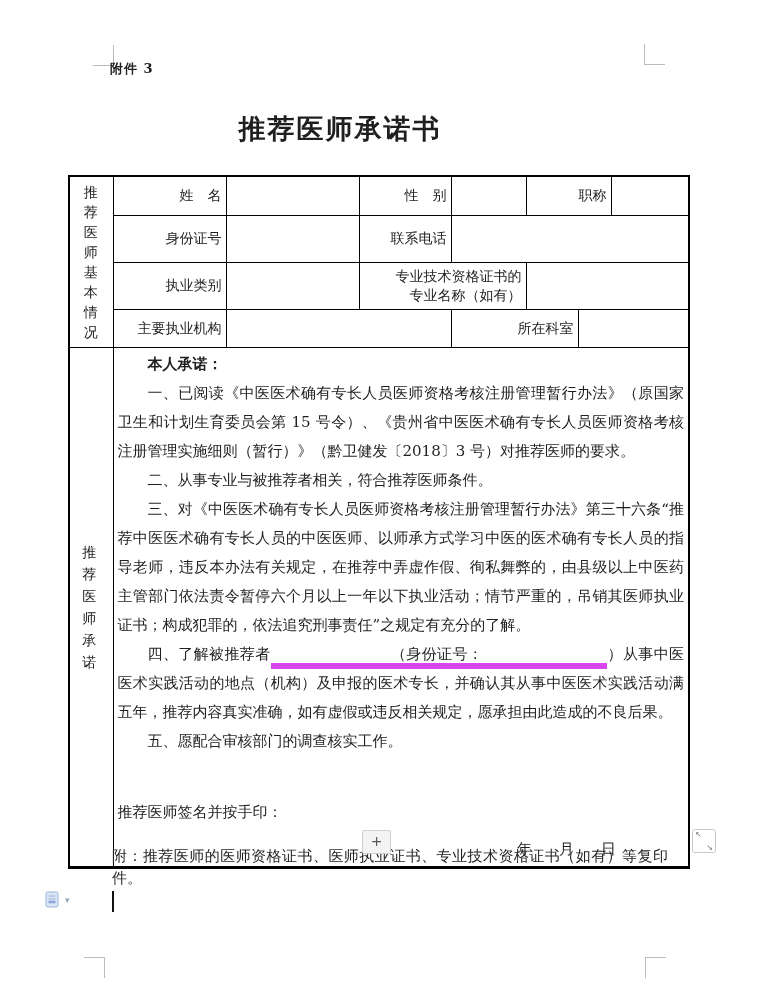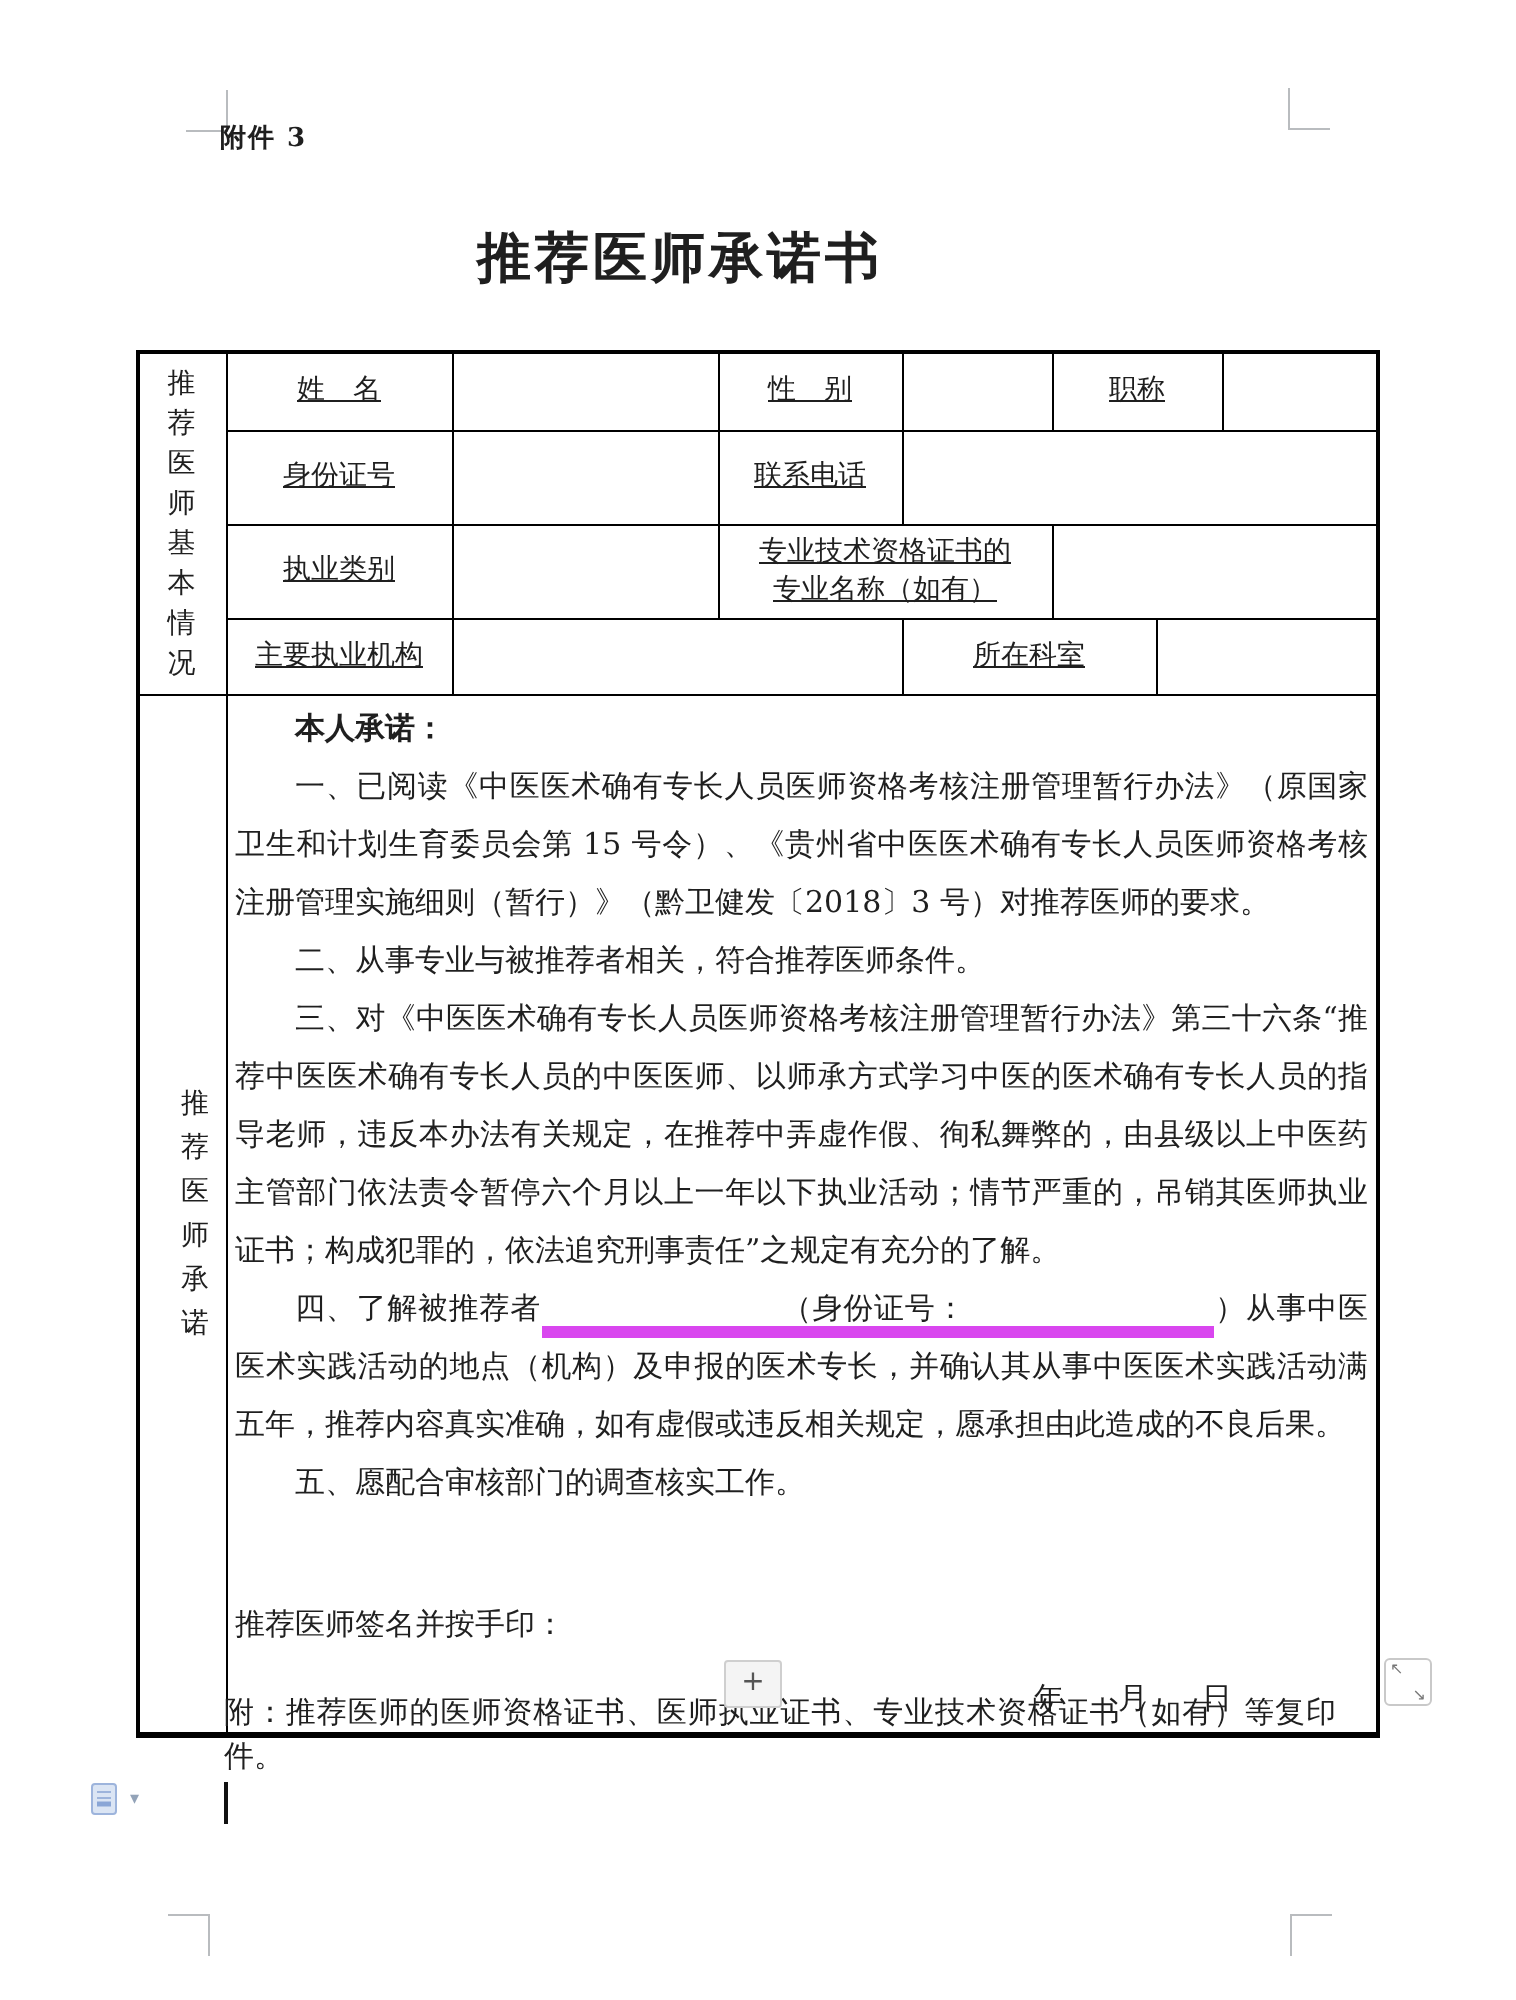--- a/index.html
+++ b/index.html
@@ -19,22 +19,22 @@
   .doc-title{position:absolute;left:0;top:111px;width:680px;text-align:center;
     font-size:27px;font-weight:bold;letter-spacing:2px;}
   
   table.form{
     position:absolute;left:68px;top:175px;width:620px;height:663px;
     border-collapse:collapse;table-layout:fixed;
     border:2px solid #000;border-bottom:3px solid #000;
   }
   table.form td{border:1px solid #000;padding:2px 4px;font-size:14px;vertical-align:middle;}
   td.vlabel{text-align:center;white-space:pre-line;line-height:20px;letter-spacing:1px;padding:0 2px;}
-  td.vlabel2{text-align:right;white-space:pre-line;line-height:22px;letter-spacing:4px;padding:0 1px;}
-  td.lbl{text-align:center;line-height:19px;white-space:pre-line;text-decoration:underline;}
+  td.vlabel2{text-align:center;white-space:pre-line;line-height:22px;letter-spacing:4px;padding:0 1px;}
+  td.lbl{text-align:right;line-height:19px;white-space:pre-line;}
   td.blank{background:#fff;}
   
   td.pledge{vertical-align:top;padding:10px 17px 0 21px;}
   .pledge p{margin:0;font-size:15px;line-height:29px;text-indent:2em;text-align:justify;}
   .pledge p.head{font-weight:bold;}
   .uline{border-bottom:6px solid #d946ef;}
   .gap{display:inline-block;height:2px;}
   .gap1{width:120px;}
   .gap2{width:124px;}
   p.sig{margin-top:42px;text-align:left;text-indent:0;}

